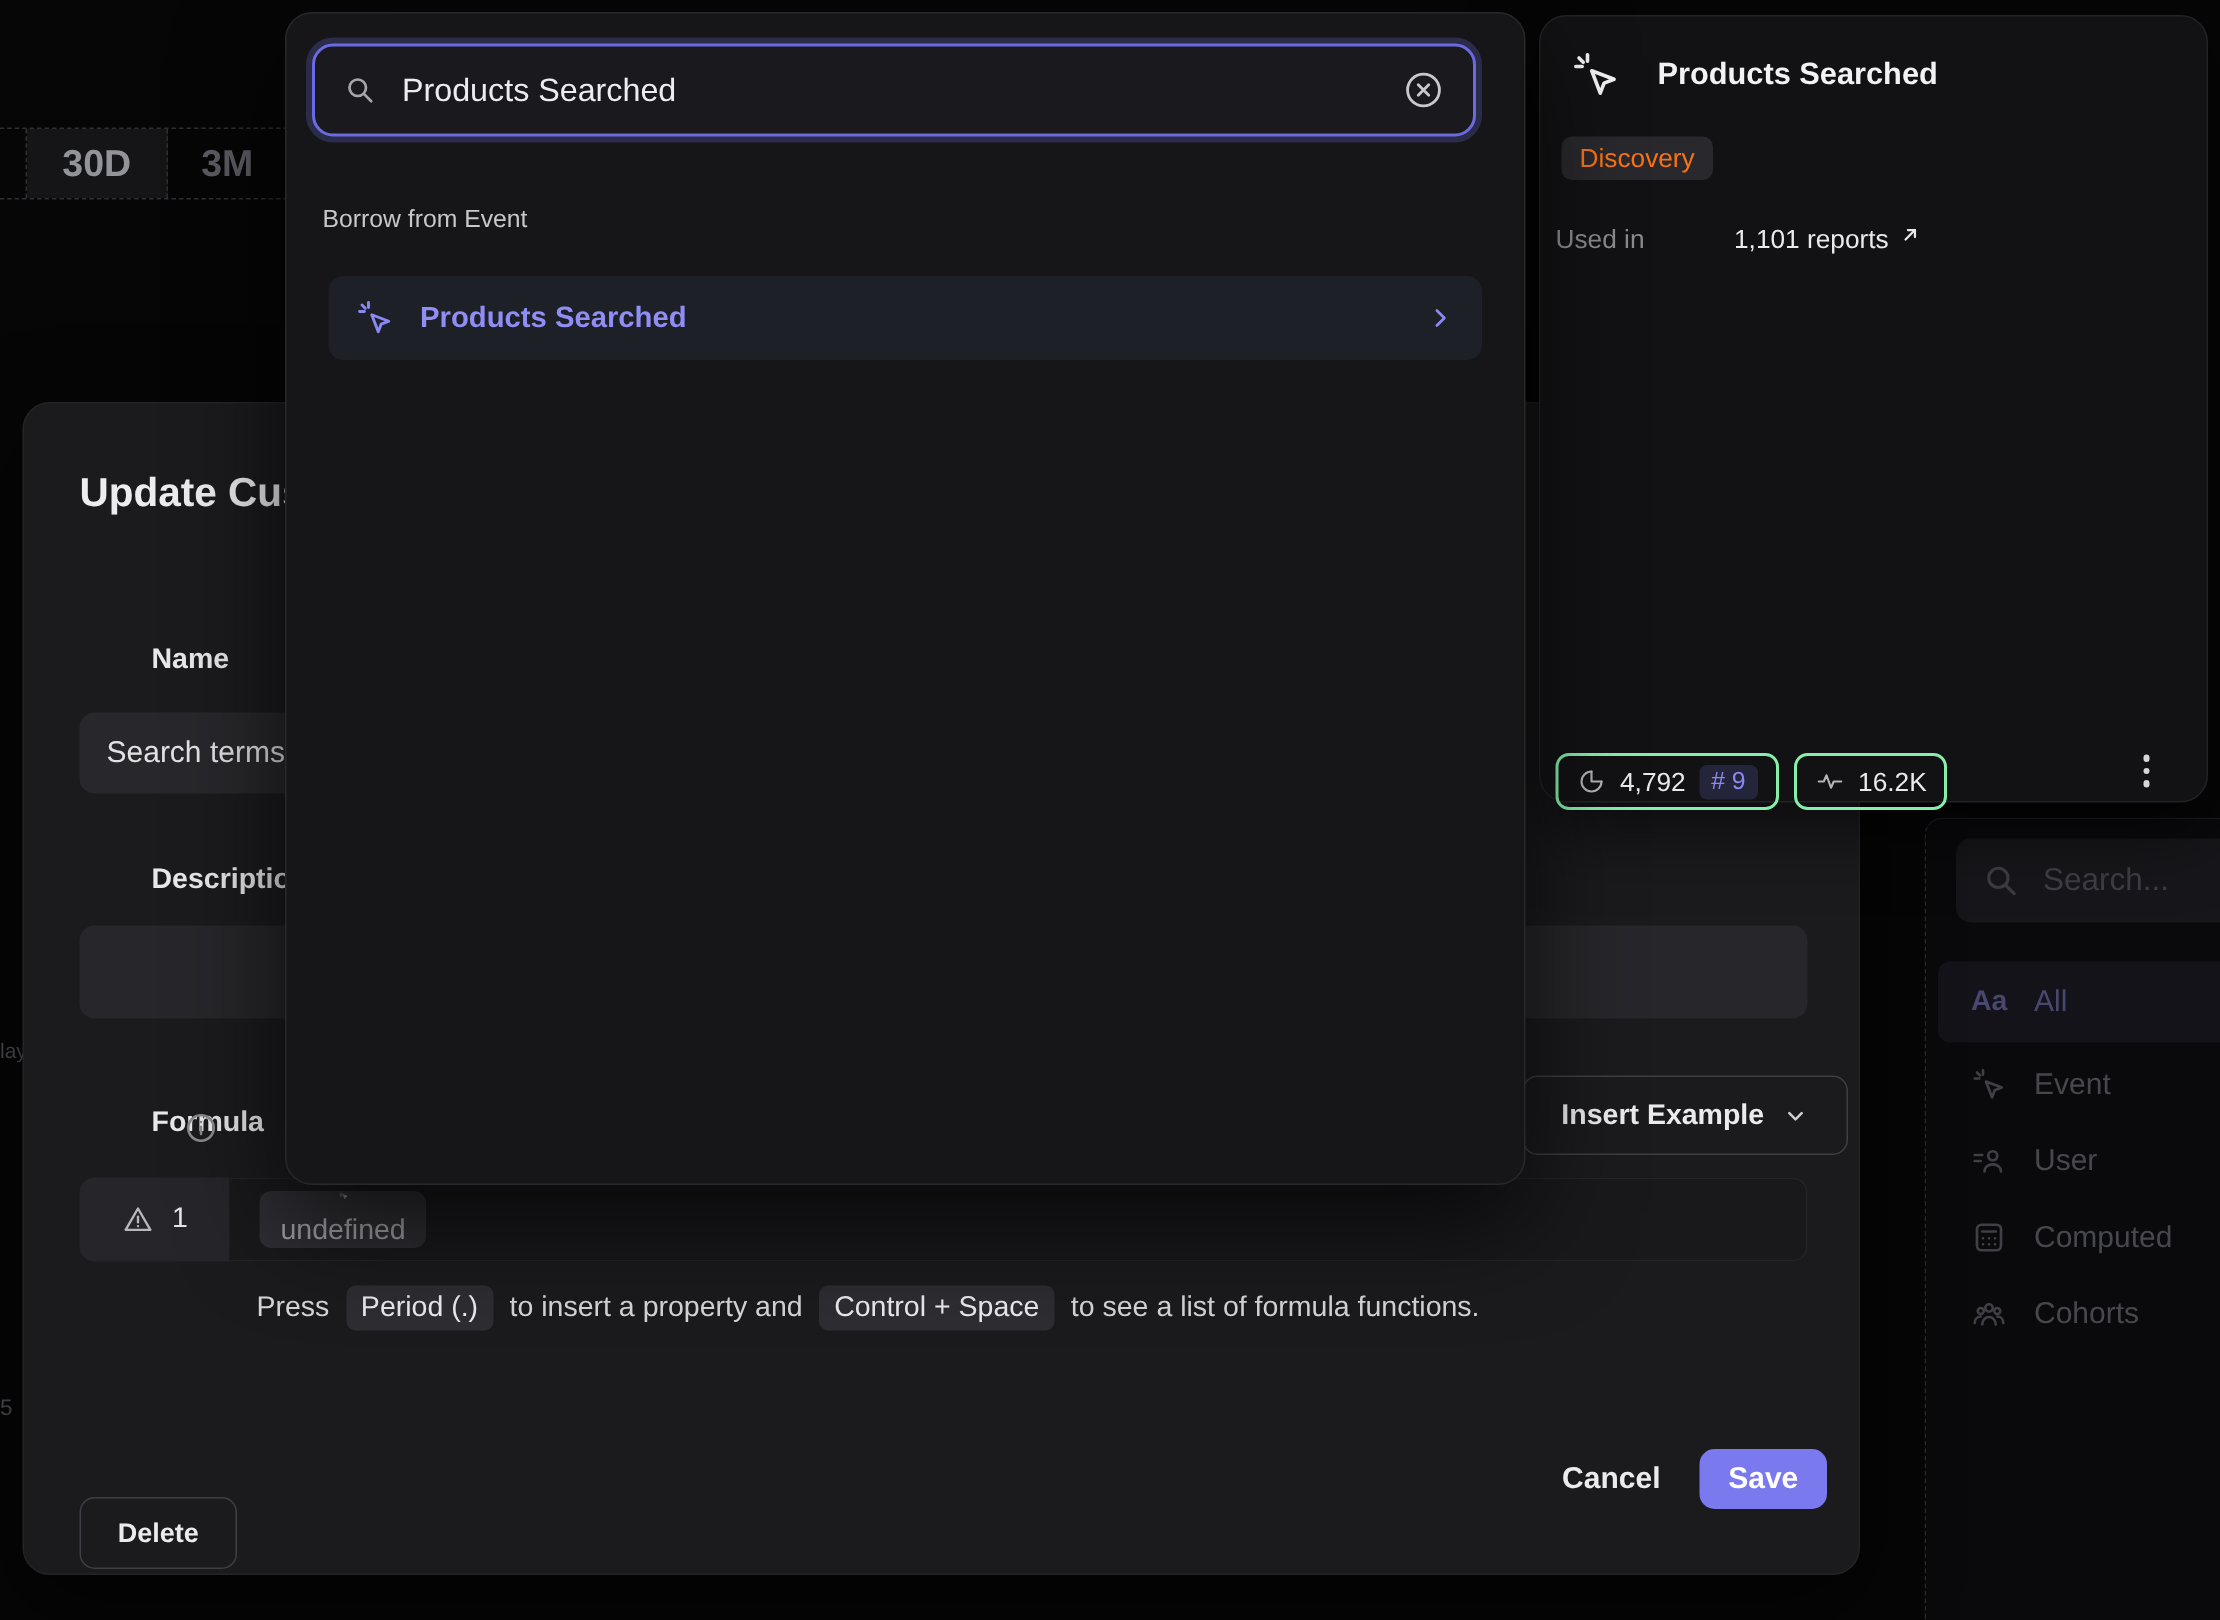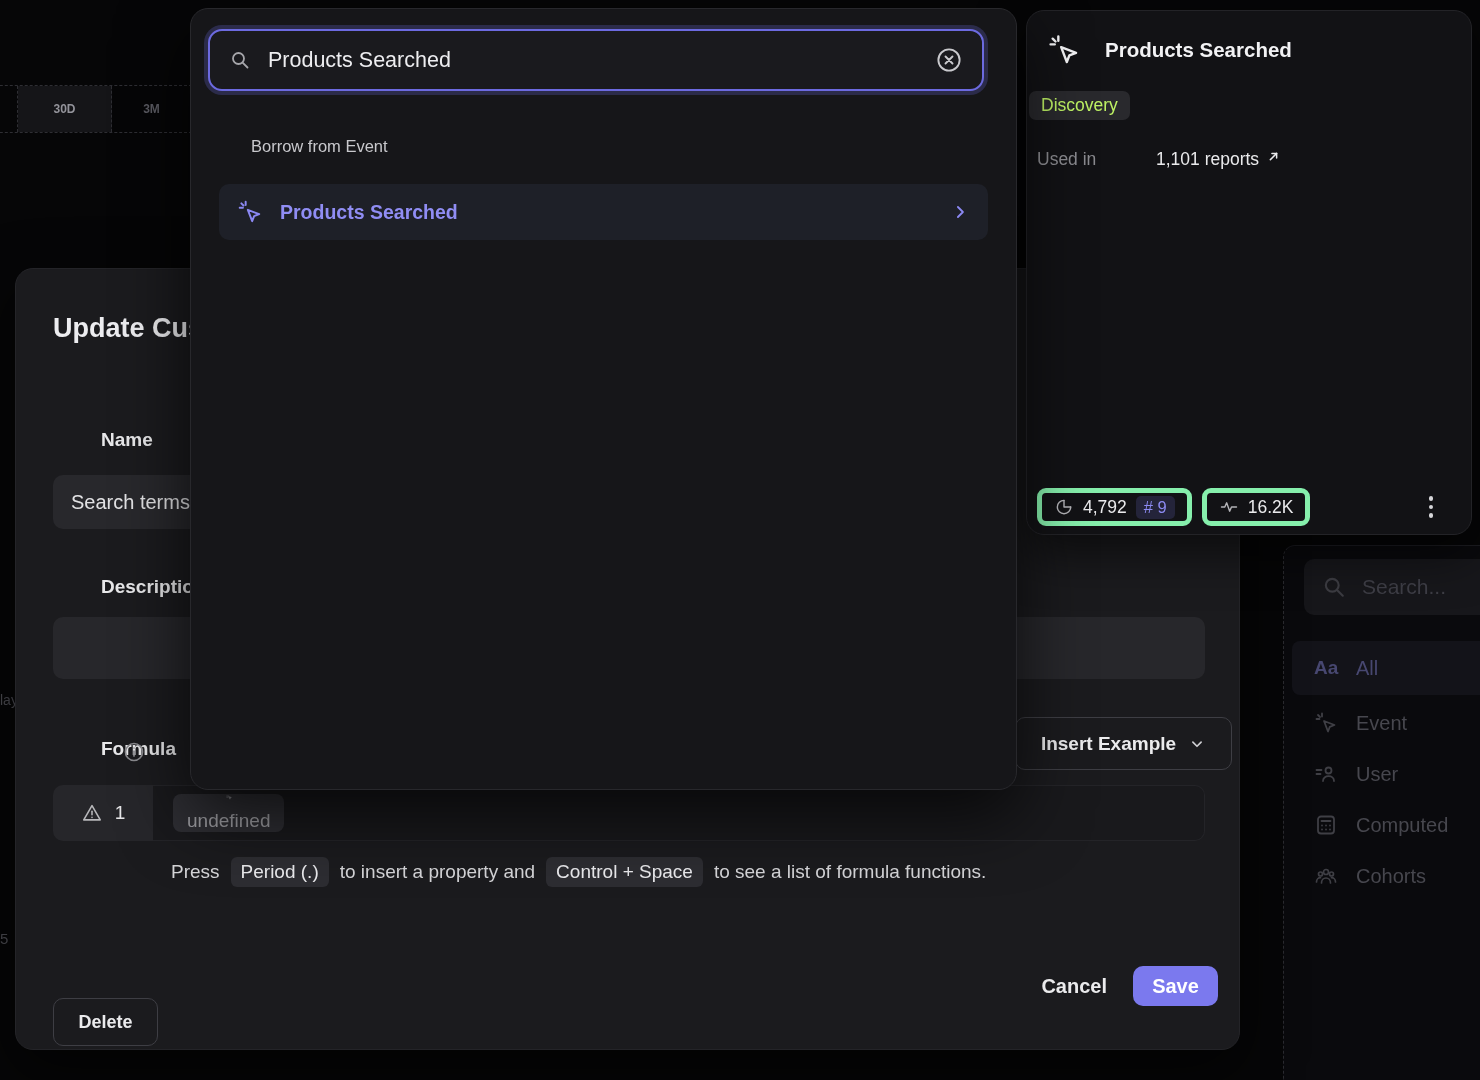--- a/index.html
+++ b/index.html
@@ -5,21 +5,21 @@
   * { margin:0; padding:0; box-sizing:border-box; }
   html,body { width:1480px; height:1080px; background:#060607; overflow:hidden;
               font-family:"Liberation Sans", sans-serif; }
   .stage { position:relative; width:1480px; height:1080px; overflow:hidden; background:#060607; }
   svg { display:block; }
 
   
   .timebar { position:absolute; left:-40px; top:85px; height:48px; display:flex;
              border-top:1px dashed #2e2e33; border-bottom:1px dashed #2e2e33; }
   .time-opt { width:80px; display:flex; align-items:center; justify-content:center;
-              font-size:12px; font-weight:700; color:#5c5c63; border-right:1px dashed #2e2e33; }
+              font-size:25px; font-weight:700; color:#5c5c63; border-right:1px dashed #2e2e33; }
   .time-opt.first { width:58px; border-left:1px dashed #2e2e33; }
   .time-opt.sel { width:94px; background:#151518; color:#93939a; }
   .frag { position:absolute; color:#4f4f56; }
   .frag-lay { left:0; top:692px; font-size:14px; }
   .frag-5 { left:0; top:930px; font-size:15px; }
 
   
   .prop-panel { position:absolute; left:1283px; top:545px; width:240px; height:535px;
                 background:#0a0a0d; border-left:1px dashed #2b2b30; border-top:1px solid #1d1d22;
                 border-top-left-radius:12px; }
@@ -77,42 +77,42 @@
   
   .picker { position:absolute; left:190px; top:8px; width:827px; height:782px; background:#161619;
             border:1px solid #28282c; border-radius:18px; box-shadow:0 24px 70px rgba(0,0,0,.7); }
   .p-search { position:absolute; left:17px; top:20px; width:776px; height:62px; background:#1a1a1e;
               border:2px solid #6c6ae0; border-radius:14px; box-shadow:0 0 0 4px rgba(108,106,224,.25);
               display:flex; align-items:center; padding:0 18px; }
   .p-search .mag { color:#a6a6ab; flex:0 0 auto; }
   .p-search input { flex:1; background:transparent; border:none; outline:none; margin-left:16px;
                     font-size:21.5px; color:#ededf0; font-family:inherit; }
   .p-clear { background:none; border:none; padding:0; cursor:pointer; color:#c9c9cd; flex:0 0 auto; }
-  .p-section { position:absolute; left:60px; top:128px; font-size:16.5px; font-weight:500; color:#c8c8cc; }
+  .p-section { position:absolute; left:24px; top:128px; font-size:16.5px; font-weight:500; color:#c8c8cc; }
   .p-row { position:absolute; left:28px; top:175px; width:769px; height:56px; background:#1e2028;
            border-radius:10px; display:flex; align-items:center; padding:0 18px; cursor:pointer; }
   .p-row .evt-ic { color:#8b88f3; flex:0 0 auto; }
   .p-row-label { margin-left:17px; font-size:19.5px; font-weight:700; color:#908df4; }
   .p-row .chev { margin-left:auto; color:#8b88f3; }
 
   
   .card { position:absolute; left:1026px; top:10px; width:446px; height:525px; background:#121215;
           border:1px solid #232327; border-radius:18px; box-shadow:0 16px 50px rgba(0,0,0,.6); }
   .c-head { position:absolute; left:20px; top:22px; display:flex; align-items:center; gap:24px; }
   .c-head svg { color:#f2f2f4; }
   .c-title { font-size:20.5px; font-weight:700; color:#f2f2f4; }
-  .c-chip { position:absolute; left:2px; top:80px; background:#29292d; border-radius:7px;
-            padding:4px 12px; font-size:17.5px; color:#bef264; }
+  .c-chip { position:absolute; left:14px; top:80px; background:#29292d; border-radius:7px;
+            padding:4px 12px; font-size:17.5px; color:#f97316; }
   .c-used { position:absolute; left:10px; top:138px; display:flex; align-items:center; font-size:17.5px; }
   .c-used-label { color:#8b8b90; width:119px; }
   .c-used-value { color:#eaeaec; display:flex; align-items:flex-start; gap:7px; cursor:pointer; }
   .c-used-value svg { color:#eaeaec; }
   .c-foot { position:absolute; left:10px; right:16px; top:477px; display:flex; align-items:center; gap:10px; }
-  .c-badge { height:38px; border:5px solid #86efac; border-radius:9px; display:flex; align-items:center;
-             gap:9px; padding:0 12px; font-size:17.5px; color:#eaeaec; }
+  .c-badge { height:38px; border:2px solid #86efac; border-radius:9px; display:flex; align-items:center;
+             gap:9px; padding:0 12px; font-size:17.5px; color:#eaeaec;margin-top:14px; }
   .c-badge svg { color:#b4b4b8; }
   .c-rank { background:#24243a; color:#8c8af2; border-radius:5px; padding:2px 8px; font-size:16.5px; }
   .kebab { margin-left:auto; margin-right:18px; display:flex; flex-direction:column; gap:4px;
            background:none; border:none; cursor:pointer; padding:4px; }
   .kebab i { width:4.5px; height:4.5px; border-radius:50%; background:#d6d6d9; }
 </style>
 </head>
 <body>
 
 <div class="stage">

